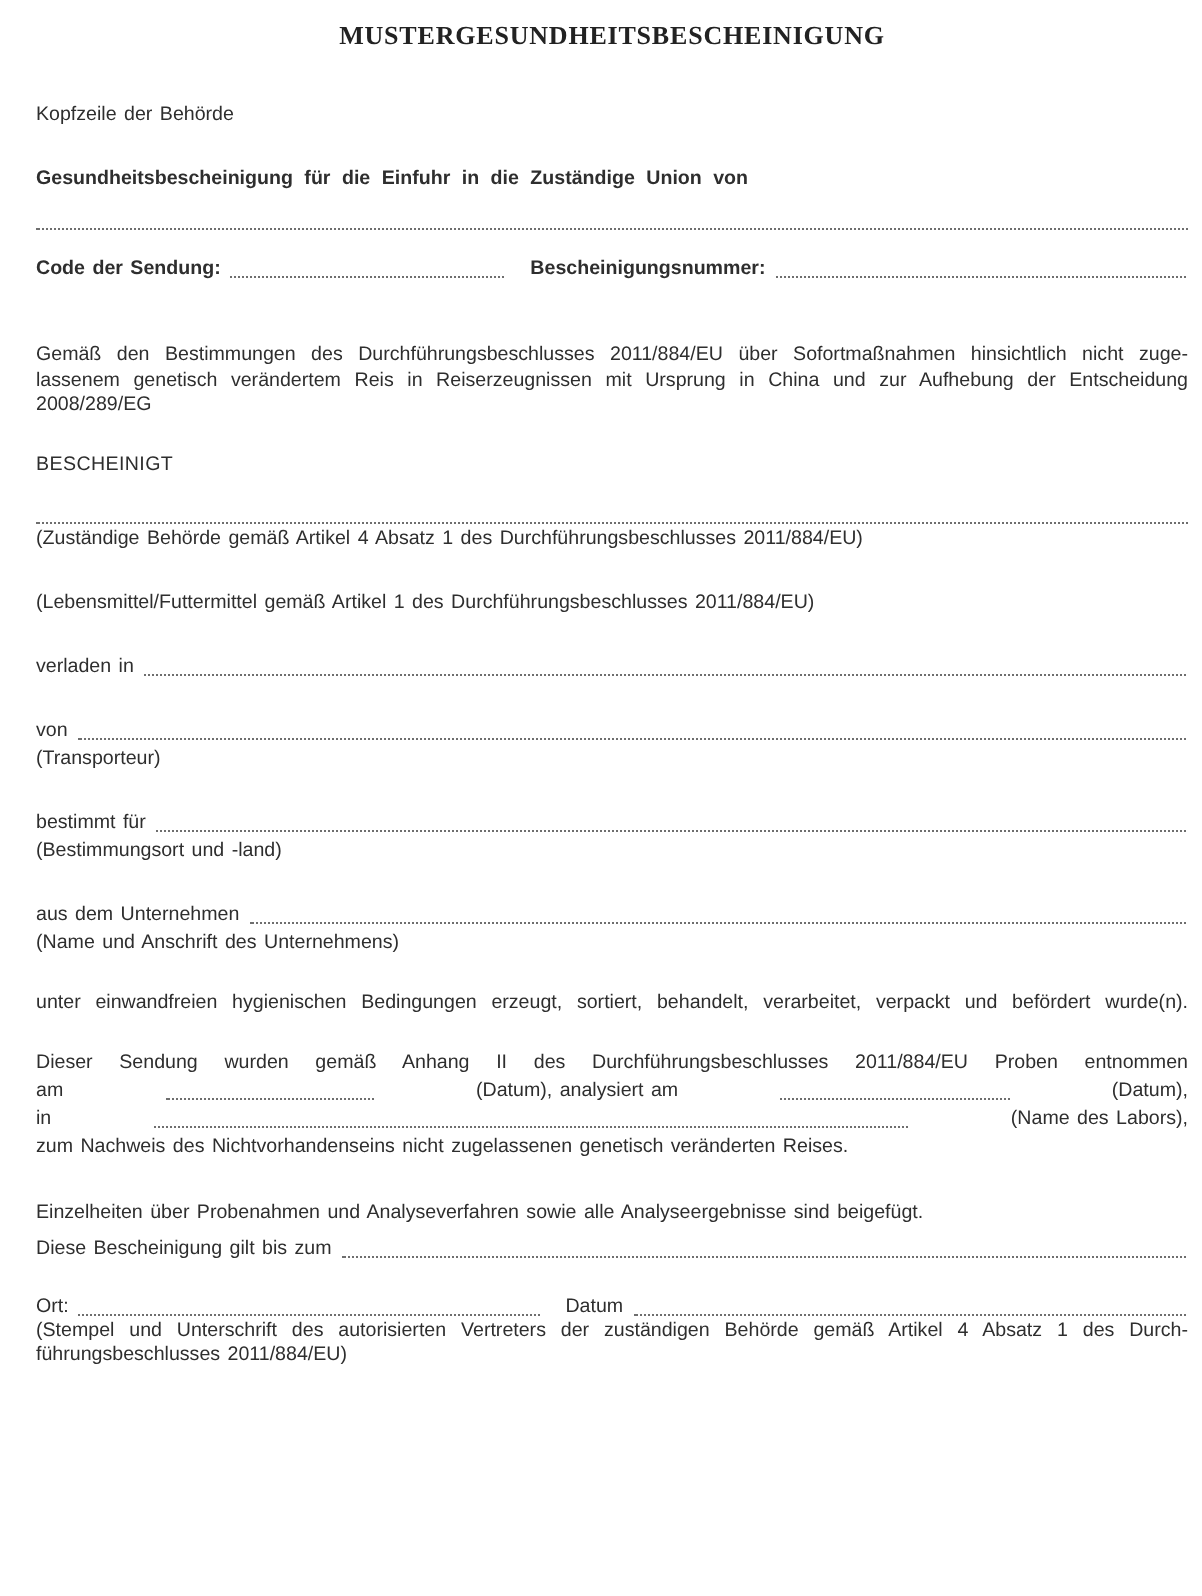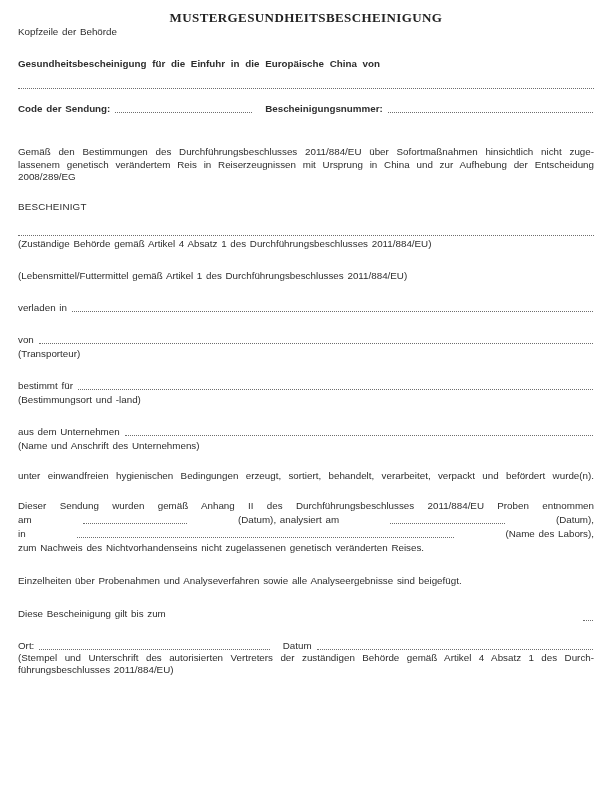--- a/index.html
+++ b/index.html
@@ -17,21 +17,21 @@
   }
   .txt { font-size: 9.8px; line-height: 12px; word-spacing: 1px; }
   .doc-title {
     font-family: "Liberation Serif", serif;
     font-weight: 700;
     font-size: 13px; line-height: 16px;
     text-align: center;
     letter-spacing: 0.4px;
     color: #222;
   }
-  .kopfzeile { }
+  .kopfzeile { margin-top: 26px; }
   .heading { margin-top: 20px; font-weight: 700; word-spacing: 3px; }
   .dotline-full { margin-top: 15px; height: 3px; border-bottom: 1px dotted #6e6e6e; }
   .row { display: flex; align-items: baseline; }
   .dots {
     flex: 1 1 auto;
     border-bottom: 1px dotted #6e6e6e;
     margin: 0 1px 2px 5px;
     min-width: 10px;
     align-self: flex-end;
   }
@@ -45,39 +45,39 @@
   .field { margin-top: 20px; }
   .field.first { margin-top: 19px; }
   .field .lbl { white-space: nowrap; }
   .field .caption { margin-top: 2px; }
   .cap2 { line-height: 12px; }
   .hygiene { margin-top: 18px; }
   .sampling { margin-top: 17px; line-height: 14px; }
   .sampling .row { line-height: 14px; gap: 46px; }
   .sampling .dots { margin-bottom: 3px; }
   .details { margin-top: 20px; }
-  .validity { margin-top: 21px; flex-direction: column; }
+  .validity { margin-top: 6px; }
   .ort-row { margin-top: 17px; }
   .stamp { line-height: 12px; }
   .nowrap { white-space: nowrap; }
   .flex1  { flex: 1 1 0; }
   .flex11 { flex: 1.1 1 0; }
   .flex12 { flex: 1.2 1 0; }
   .flex15 { flex: 1.5 1 0; }
 </style>
 </head>
 <body>
 
 <div class="page">
 
   <div class="doc-title">MUSTERGESUNDHEITSBESCHEINIGUNG</div>
 
   <div class="txt kopfzeile">Kopfzeile der Behörde</div>
 
-  <div class="txt heading">Gesundheitsbescheinigung für die Einfuhr in die Europäische China von</div>
+  <div class="txt heading">Gesundheitsbescheinigung für die Einfuhr in die Zuständige Union von</div>
 
   <div class="dotline-full"></div>
 
   <div class="txt row code-row">
     <span class="lbl">Code der Sendung:</span>
     <span class="dots mid flex1"></span>
     <span class="lbl second">Bescheinigungsnummer:</span>
     <span class="dots flex15"></span>
   </div>
 

